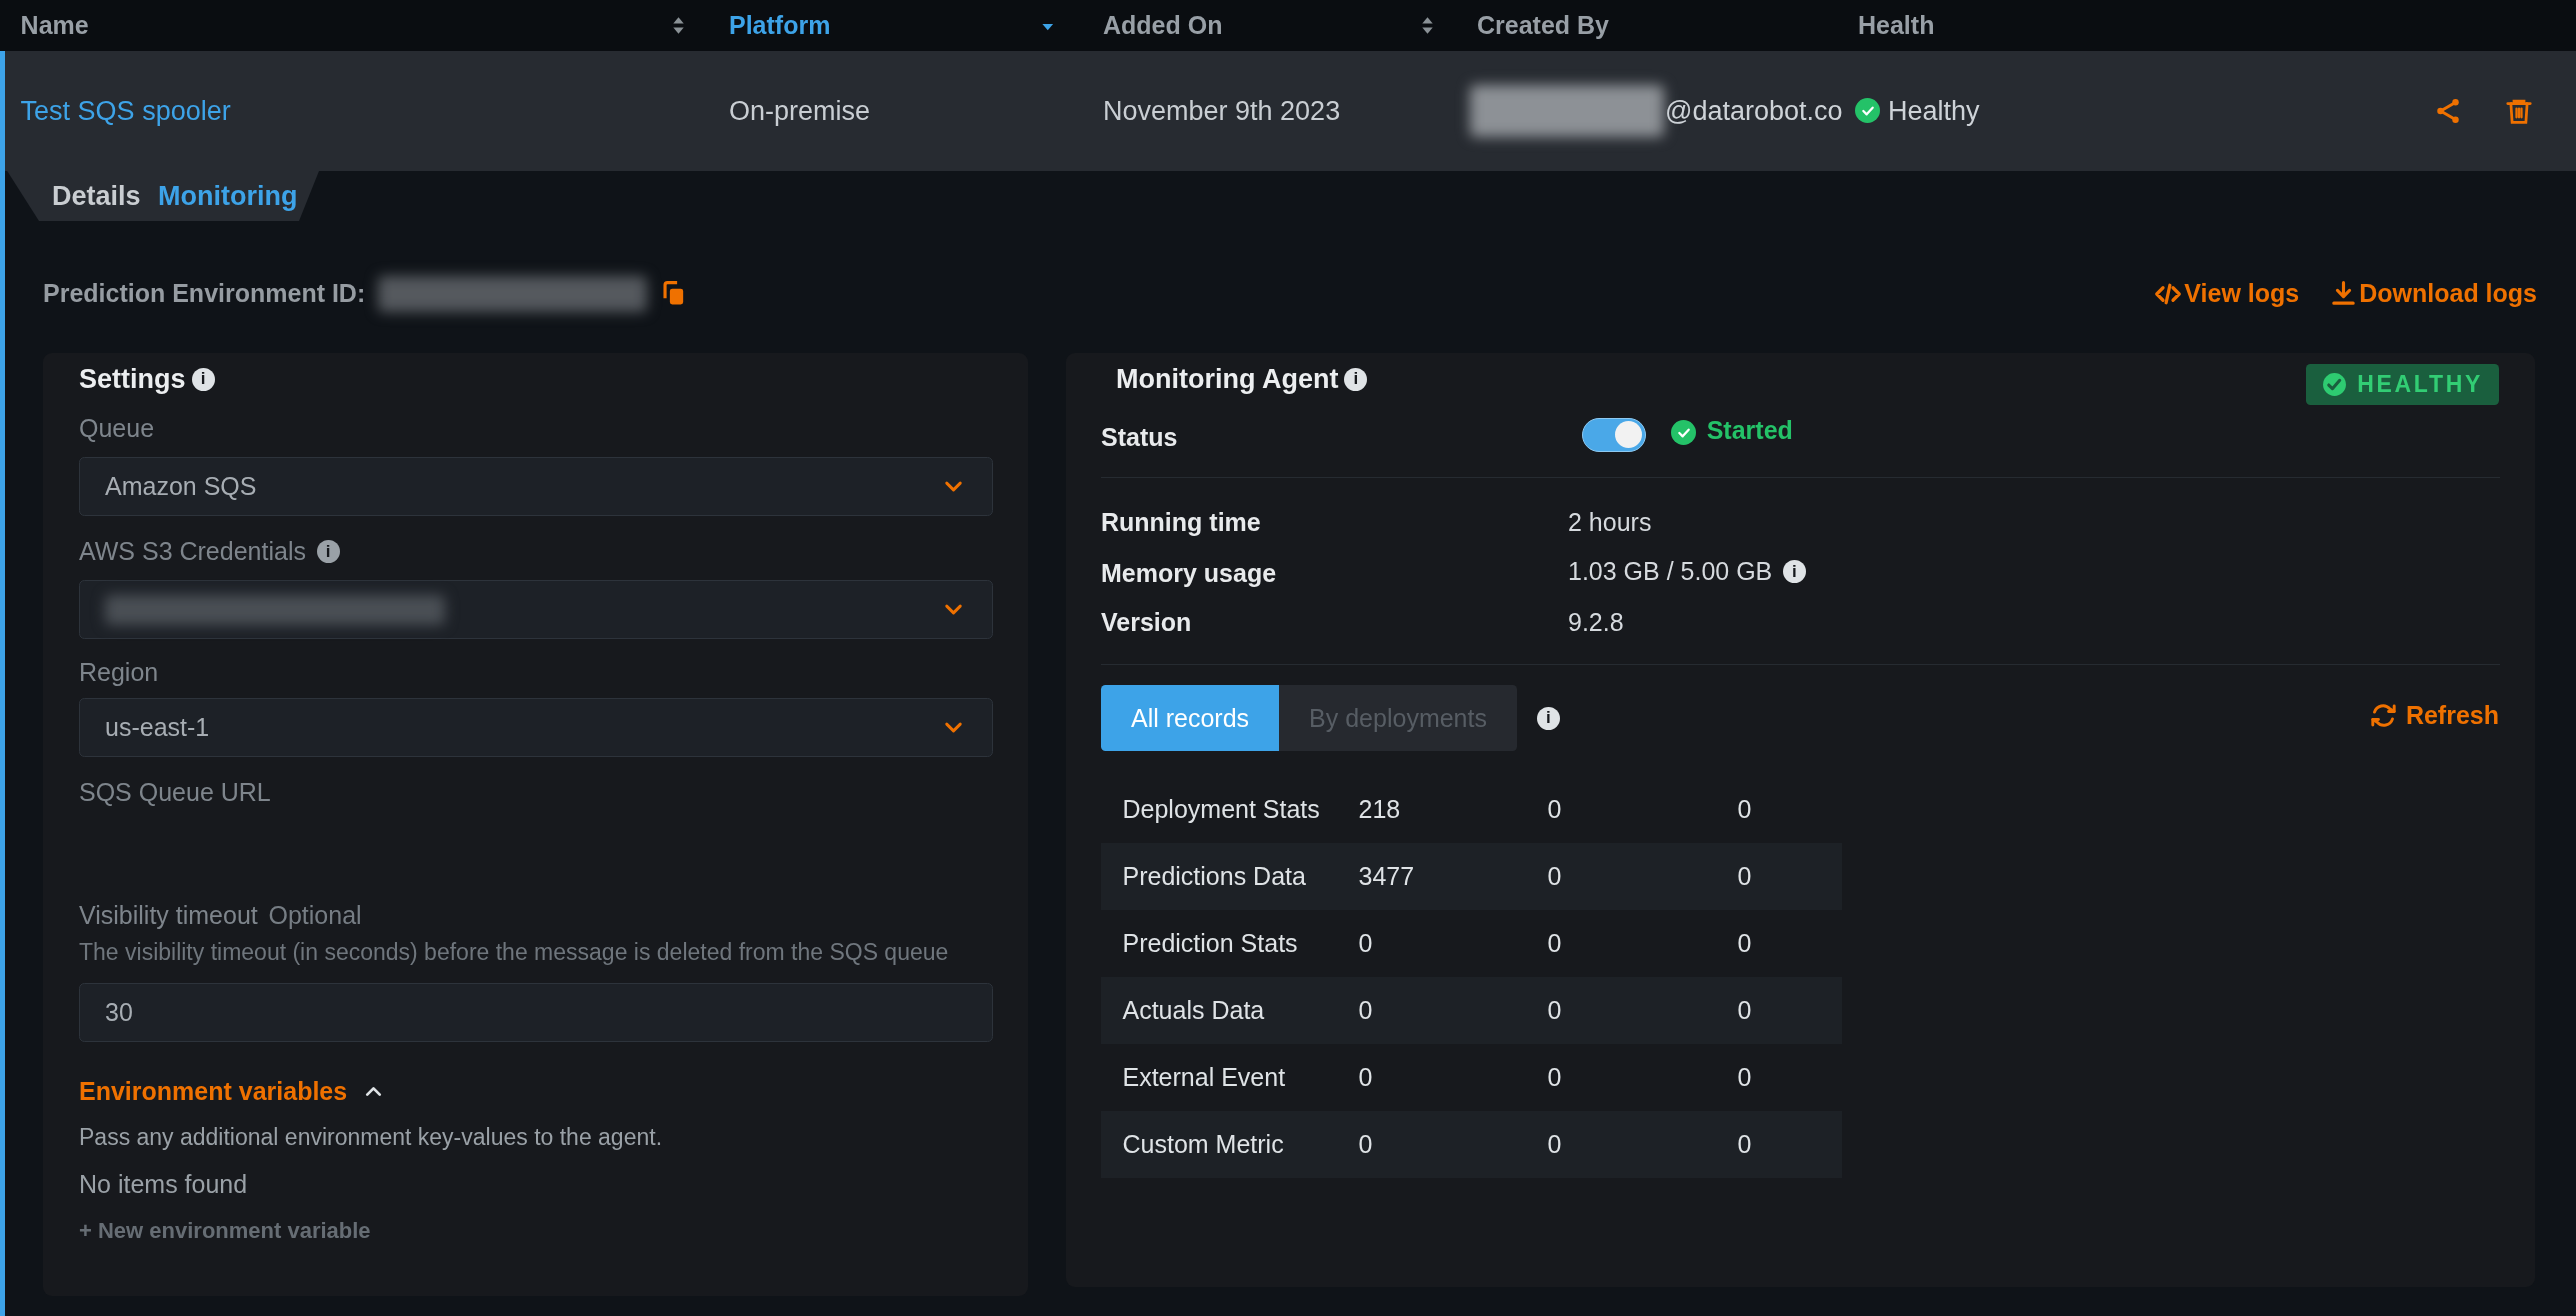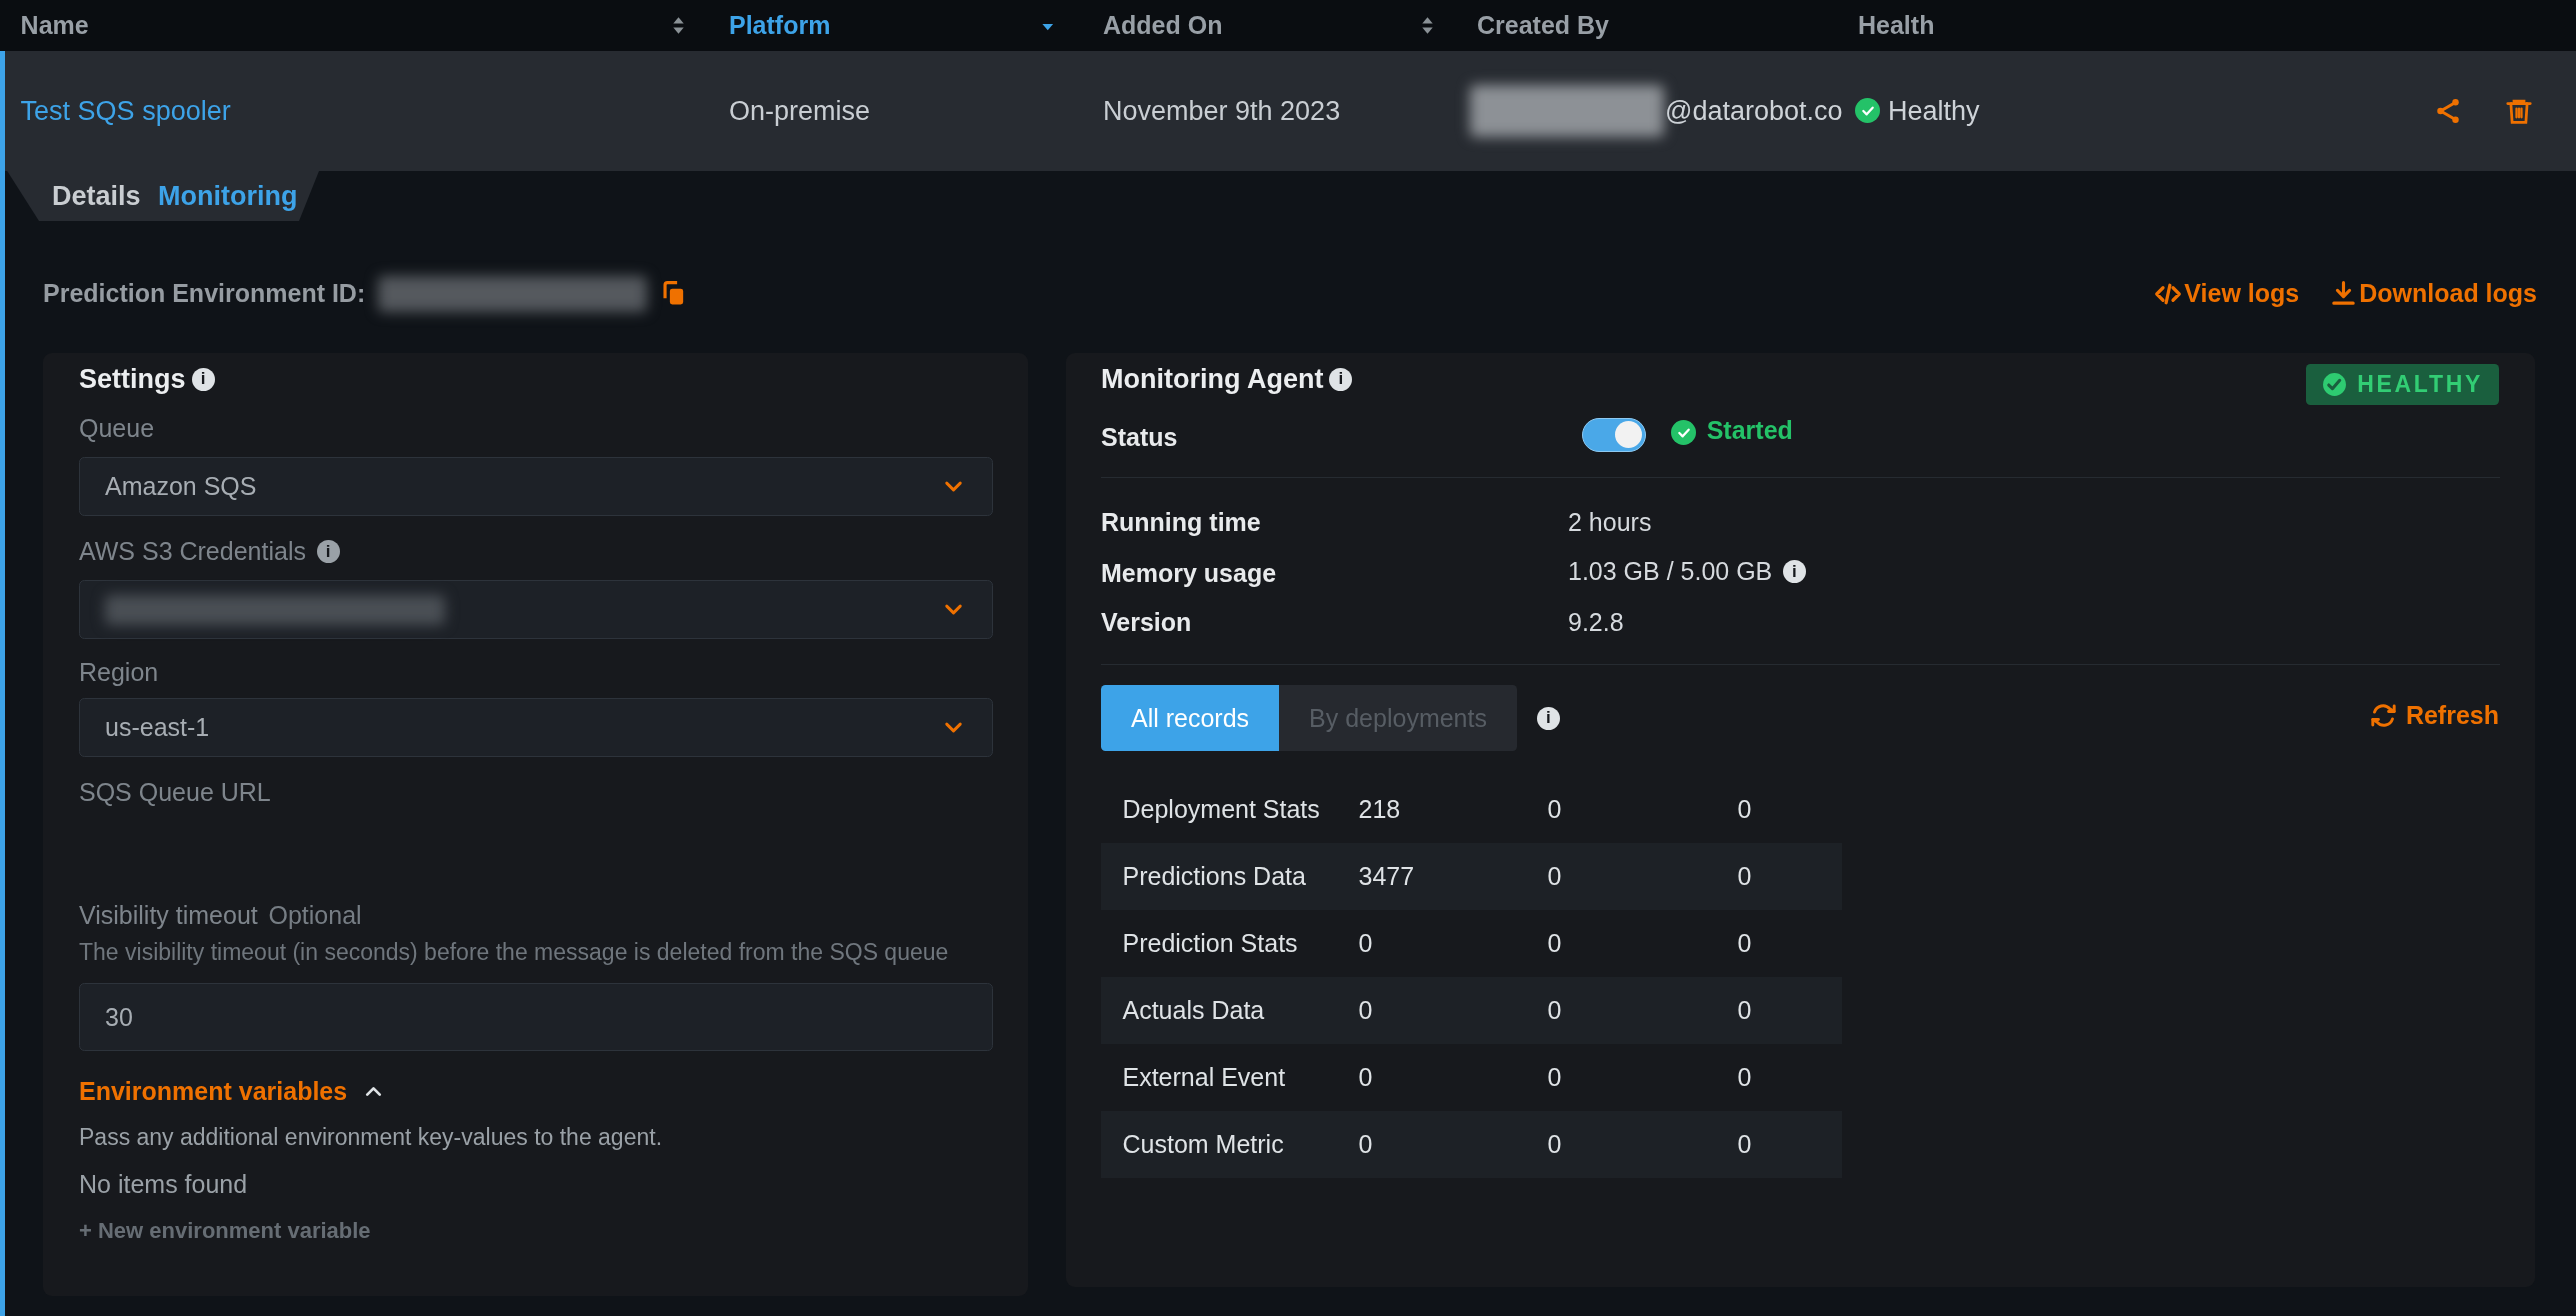--- a/index.html
+++ b/index.html
@@ -37,21 +37,21 @@
   .panel { position:absolute; background:#17191d; border-radius:9px; }
   .left-panel  { left:43px;   top:353px; width:985px; height:943px; }
   .right-panel { left:1066px; top:353px; width:1469px; height:934px; }
 
   .section-title { position:absolute; left:36px; display:flex; align-items:center; gap:6px;
                    font-size:27px; font-weight:bold; color:#eceef0; }
   .field-label { position:absolute; left:36px; font-size:25px; color:#7e858c; display:flex; align-items:center; gap:10.7px; }
   .dropdown { position:absolute; left:36px; width:914px; height:59px; background:#1d2127; border:0.9px solid #2d333b;
               border-radius:5.4px; display:flex; align-items:center; padding:0 25px; font-size:25px; color:#a7adb3; cursor:pointer; }
   .dropdown .chev { margin-left:auto; }
-  .text-input { position:absolute; left:36px; width:914px; height:68px; background:#1d2127; border:0.9px solid #2d333b;
+  .text-input { position:absolute; left:36px; width:914px; height:59px; background:#1d2127; border:0.9px solid #2d333b;
                 border-radius:5.4px; padding:0 25px; font-size:25px; color:#a7adb3; font-family:"Liberation Sans",sans-serif; }
   .help-text { position:absolute; left:36px; font-size:23px; color:#6f767d; }
   .env-title { position:absolute; left:36px; display:flex; align-items:center; gap:14.3px;
                font-size:25px; font-weight:bold; color:#ef7100; cursor:pointer; }
   .muted-line { position:absolute; left:36px; font-size:25px; color:#9aa1a7; }
   .add-env { position:absolute; left:36px; font-size:22px; font-weight:bold; color:#666d74; cursor:pointer; }
 
   
   .healthy-badge { position:absolute; right:36px; top:10.7px; height:41px; background:#1a5f3e; border-radius:4.5px;
                    display:flex; align-items:center; gap:10.7px; padding:0 16px;
@@ -244,21 +244,21 @@
           <path d="M6 15l6-6 6 6"></path>
         </svg>
     </span>
   </div>
   <div class="help-text" style="top:771px; font-size:23px; color:#9aa1a7;">Pass any additional environment key-values to the agent.</div>
   <div class="muted-line" style="top:817px;">No items found</div>
   <div class="add-env" style="top:865px;">+ New environment variable</div>
 </div>
 
 <div class="panel right-panel">
-  <div class="section-title" style="left:35px; top:10.7px;">
+  <div class="section-title" style="left:50px; top:10.7px;">
     <span>Monitoring Agent</span>
     <span class="info-icon">i</span>
   </div>
   <div class="healthy-badge">
     <span class="icon">
       <svg width="25" height="25" viewBox="0 0 24 24">
           <circle cx="12" cy="12" r="11" fill="#2ecb71"></circle>
           <path d="M6.5 12.5l3.5 3.5 7-8" stroke="#1a5f3e" stroke-width="3" fill="none" stroke-linecap="round" stroke-linejoin="round"></path>
         </svg>
     </span>

